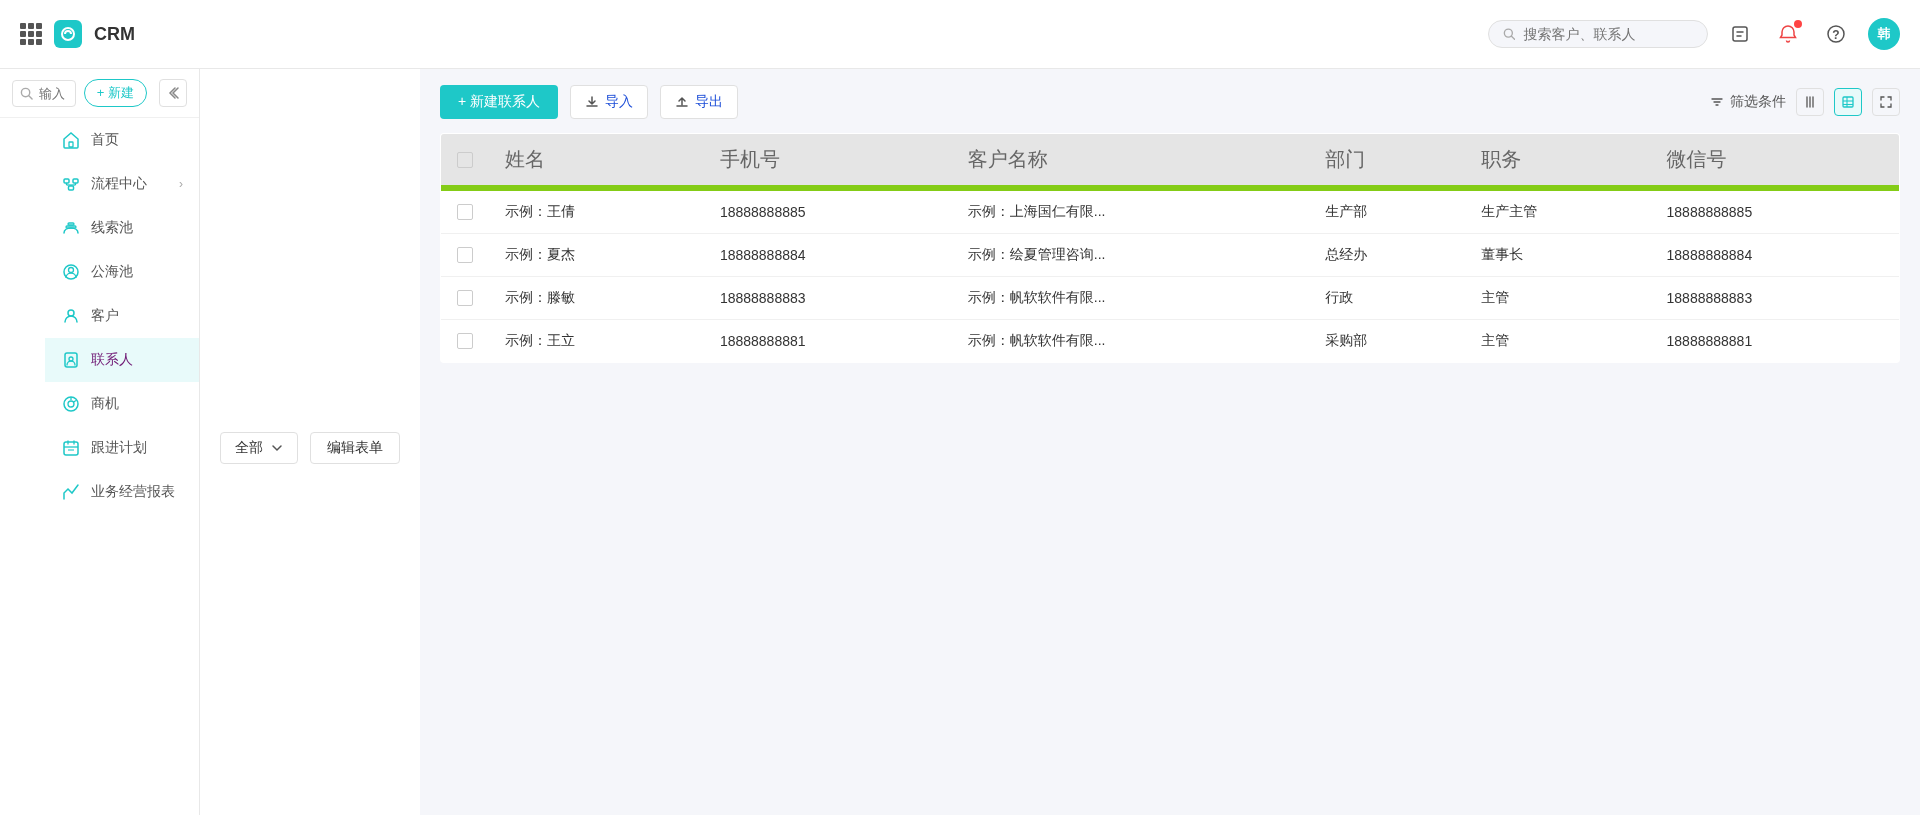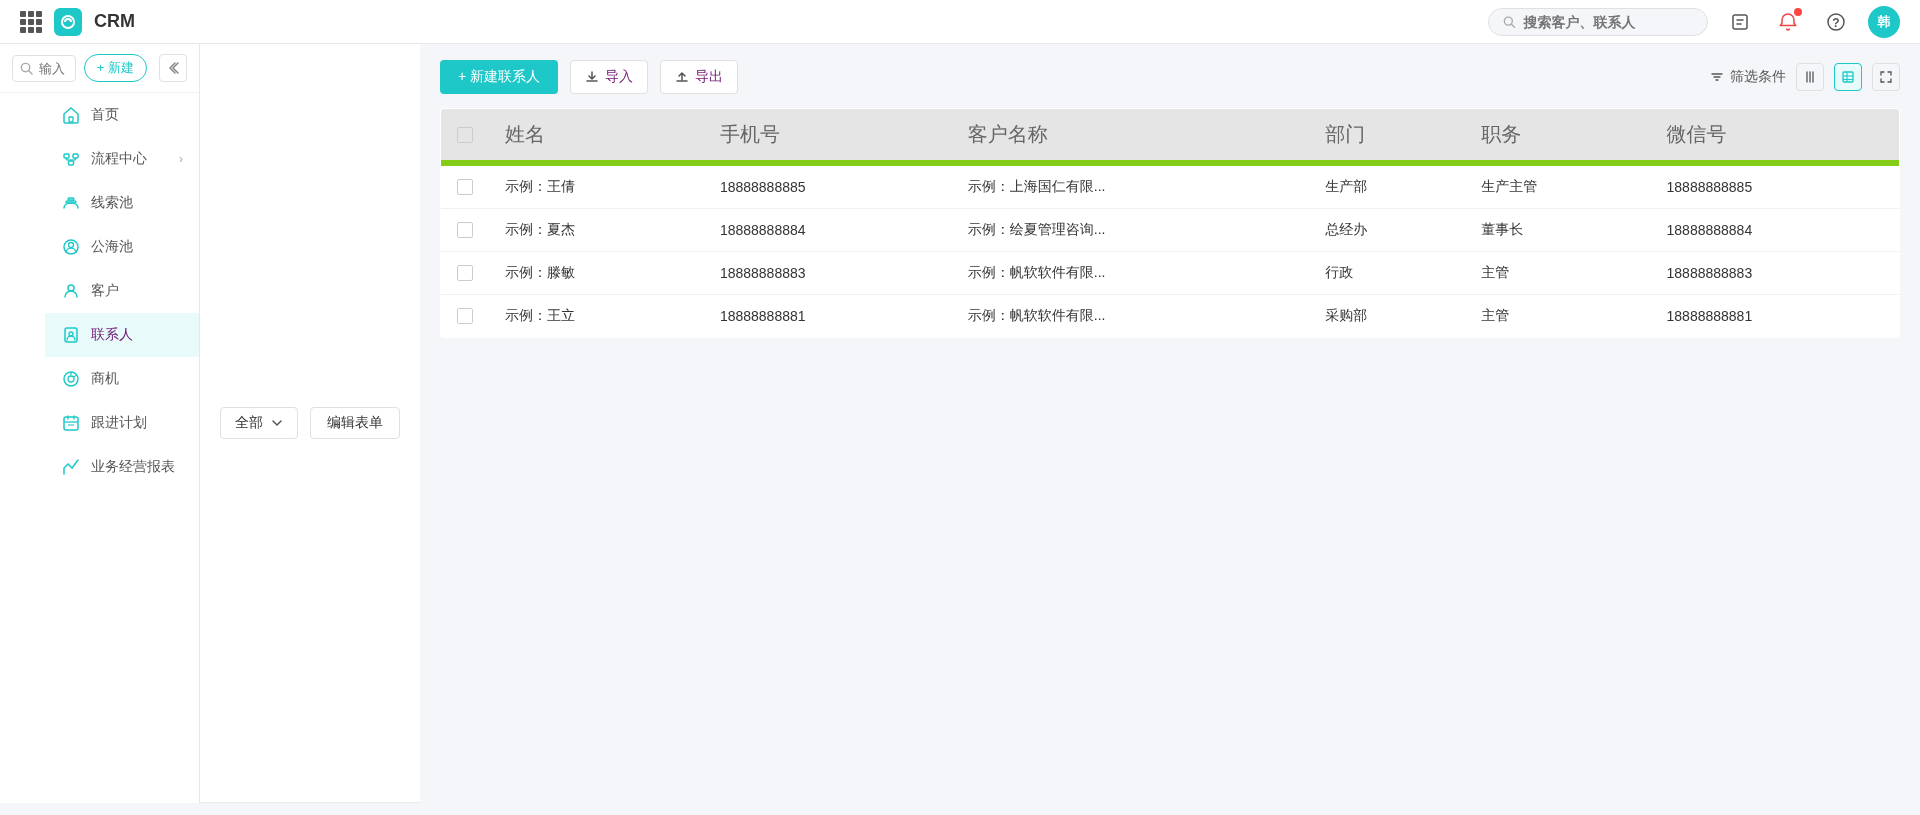--- a/index.html
+++ b/index.html
@@ -1,32 +1,32 @@
 <!DOCTYPE html>
 <html><head>
   <meta charset="utf-8">
   <style>
     * { box-sizing: border-box; margin: 0; padding: 0; }
     body { font-family: -apple-system, BlinkMacSystemFont, "PingFang SC", "Microsoft YaHei", sans-serif; background: #f5f6fa; color: #333; font-size: 14px; }
 
     
     .topnav {
-      display: flex; align-items: center; height: 44px;
+      display: flex; align-items: center; height: 69px;
       background: #fff; border-bottom: 1px solid #e8e8e8;
       padding: 16px 20px; gap: 16px;
     }
     .topnav-left { display: flex; align-items: center; gap: 12px; flex: 1; }
     .grid-icon { display: grid; grid-template-columns: repeat(3,6px); gap: 2px; cursor: pointer; }
     .grid-dot { width: 6px; height: 6px; background: #555; border-radius: 1px; }
     .logo-box { width: 28px; height: 28px; background: #1ec8c8; border-radius: 6px; display: flex; align-items: center; justify-content: center; }
     .logo-box svg { fill: #fff; }
     .app-name { font-size: 18px; font-weight: 600; color: #333; }
     .topnav-right { display: flex; align-items: center; gap: 16px; }
     .search-box { display: flex; align-items: center; background: #f5f6fa; border: 1px solid #e0e0e0; border-radius: 20px; padding: 5px 14px; gap: 8px; width: 220px; }
-    .search-box input { border: none; background: transparent; outline: none; font-size: 14px; color: #888; width: 100%; font-weight: bold; }
+    .search-box input { border: none; background: transparent; outline: none; font-size: 14px; color: #888; width: 100%; }
     .icon-btn { width: 32px; height: 32px; border-radius: 50%; display: flex; align-items: center; justify-content: center; cursor: pointer; color: #555; position: relative; }
     .badge { position: absolute; top: 2px; right: 2px; width: 8px; height: 8px; background: #f44; border-radius: 50%; }
     .avatar { width: 32px; height: 32px; border-radius: 50%; background: #1ec8c8; display: flex; align-items: center; justify-content: center; color: #fff; font-size: 13px; font-weight: 600; cursor: pointer; }
 
     
     .main-layout { display: flex; height: calc(100vh - 56px); }
 
     
     .sidebar { width: 200px; background: #fff; border-right: 1px solid #e8e8e8; display: flex; flex-direction: column; overflow-y: auto; flex-shrink: 0; }
     .sidebar-new-btn { display: flex; align-items: center; gap: 4px; border: 1px solid #1ec8c8; color: #1ec8c8; border-radius: 16px; padding: 4px 12px; font-size: 13px; cursor: pointer; white-space: nowrap; }
@@ -39,21 +39,21 @@
 
     
     .content { flex: 1; display: flex; flex-direction: row; overflow: hidden; }
     .content-toolbar { display: flex; align-items: center; padding: 10px 20px; background: #fff; border-bottom: 1px solid #e8e8e8; gap: 12px; }
     .filter-dropdown { display: flex; align-items: center; gap: 8px; border: 1px solid #e0e0e0; border-radius: 4px; padding: 6px 14px; cursor: pointer; font-size: 14px; color: #333; background: #fff; }
     .edit-table-btn { margin-left: auto; border: 1px solid #e0e0e0; border-radius: 4px; padding: 6px 16px; font-size: 14px; color: #333; background: #fff; cursor: pointer; }
 
     .content-inner { flex: 1; overflow-y: auto; padding: 16px 20px; }
     .action-bar { display: flex; align-items: center; gap: 12px; margin-bottom: 14px; }
     .btn-primary { display: flex; align-items: center; gap: 6px; background: #1ec8c8; color: #fff; border: none; border-radius: 4px; padding: 8px 18px; font-size: 14px; cursor: pointer; }
-    .btn-secondary { display: flex; align-items: center; gap: 6px; background: #fff; color: #701a75; border: 1px solid #e0e0e0; border-radius: 4px; padding: 7px 14px; font-size: 14px; cursor: pointer; }
+    .btn-secondary { display: flex; align-items: center; gap: 6px; background: #fff; color: #1d4ed8; border: 1px solid #e0e0e0; border-radius: 4px; padding: 7px 14px; font-size: 14px; cursor: pointer; }
     .action-bar-right { margin-left: auto; display: flex; align-items: center; gap: 10px; }
     .filter-btn { display: flex; align-items: center; gap: 6px; color: #555; font-size: 14px; cursor: pointer; }
     .icon-btn-small { width: 28px; height: 28px; border: 1px solid #e0e0e0; border-radius: 4px; display: flex; align-items: center; justify-content: center; cursor: pointer; color: #555; }
     .icon-btn-small.active { border-color: #1ec8c8; color: #1ec8c8; background: #e8fafa; }
 
     
     .data-table { width: 100%; background: #fff; border-radius: 4px; border: 1px solid #e8e8e8; border-collapse: collapse; overflow: hidden; }
     .data-table th { background: #e5e5e5; color: #666; font-weight: 500; text-align: left; padding: 12px 16px; border-bottom: 6px solid #84cc16; font-size: 20px; white-space: nowrap; }
     .data-table td { padding: 12px 16px; border-bottom: 1px solid #f0f0f0; color: #333; font-size: 14px; white-space: nowrap; }
     .data-table tr:last-child td { border-bottom: none; }

